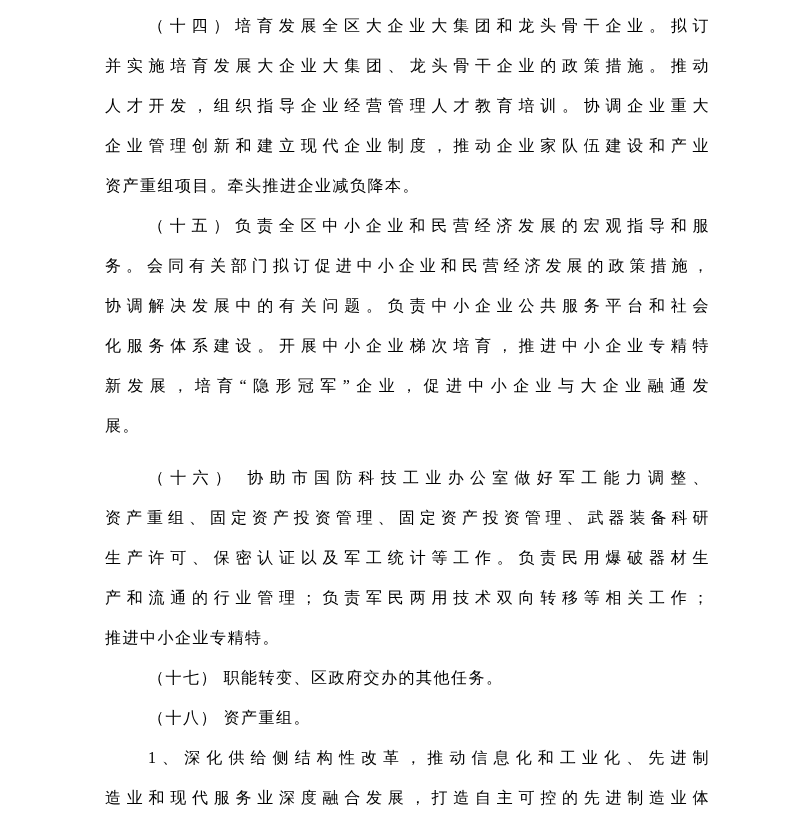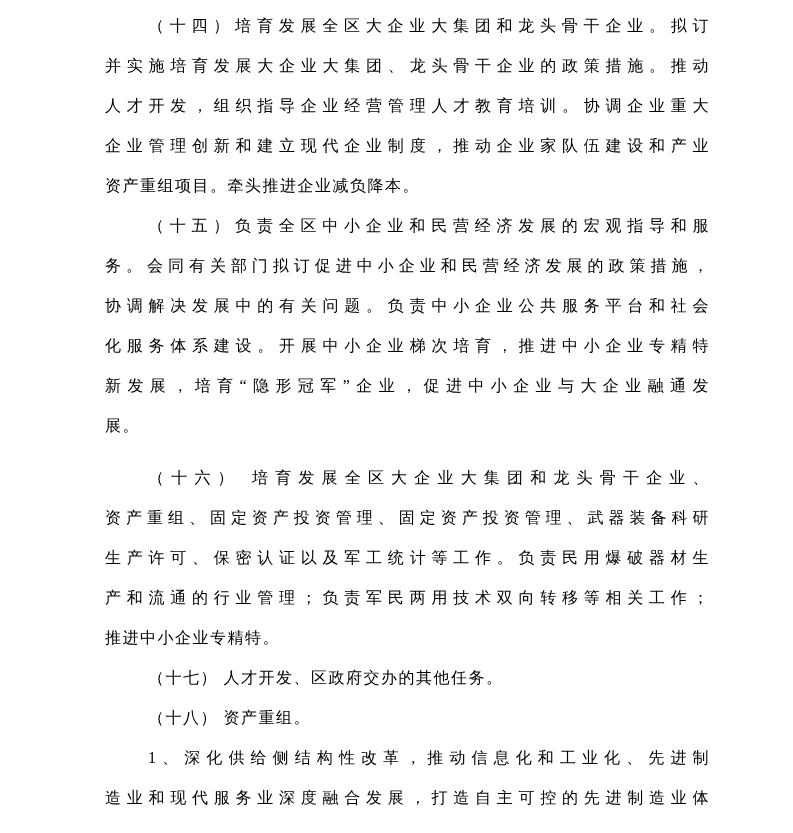--- a/index.html
+++ b/index.html
@@ -59,29 +59,29 @@
   <div class="para">
     <div class="line first">（十五）负责全区中小企业和民营经济发展的宏观指导和服</div>
     <div class="line">务。会同有关部门拟订促进中小企业和民营经济发展的政策措施，</div>
     <div class="line">协调解决发展中的有关问题。负责中小企业公共服务平台和社会</div>
     <div class="line">化服务体系建设。开展中小企业梯次培育，推进中小企业专精特</div>
     <div class="line">新发展，培育“隐形冠军”企业，促进中小企业与大企业融通发</div>
     <div class="line end">展。</div>
   </div>
 
   <div class="para para-spaced">
-    <div class="line first">（十六） 培育发展全区大企业大集团和龙头骨干企业、</div>
+    <div class="line first">（十六） 协助市国防科技工业办公室做好军工能力调整、</div>
     <div class="line">资产重组、固定资产投资管理、固定资产投资管理、武器装备科研</div>
     <div class="line">生产许可、保密认证以及军工统计等工作。负责民用爆破器材生</div>
     <div class="line">产和流通的行业管理；负责军民两用技术双向转移等相关工作；</div>
     <div class="line end">推进中小企业专精特。</div>
   </div>
 
   <div class="para">
-    <div class="line first end">（十七） 人才开发、区政府交办的其他任务。</div>
+    <div class="line first end">（十七） 职能转变、区政府交办的其他任务。</div>
   </div>
 
   <div class="para">
     <div class="line first end">（十八） 资产重组。</div>
   </div>
 
   <div class="para">
     <div class="line first">1、深化供给侧结构性改革，推动信息化和工业化、先进制</div>
     <div class="line">造业和现代服务业深度融合发展，打造自主可控的先进制造业体</div>
   </div>

